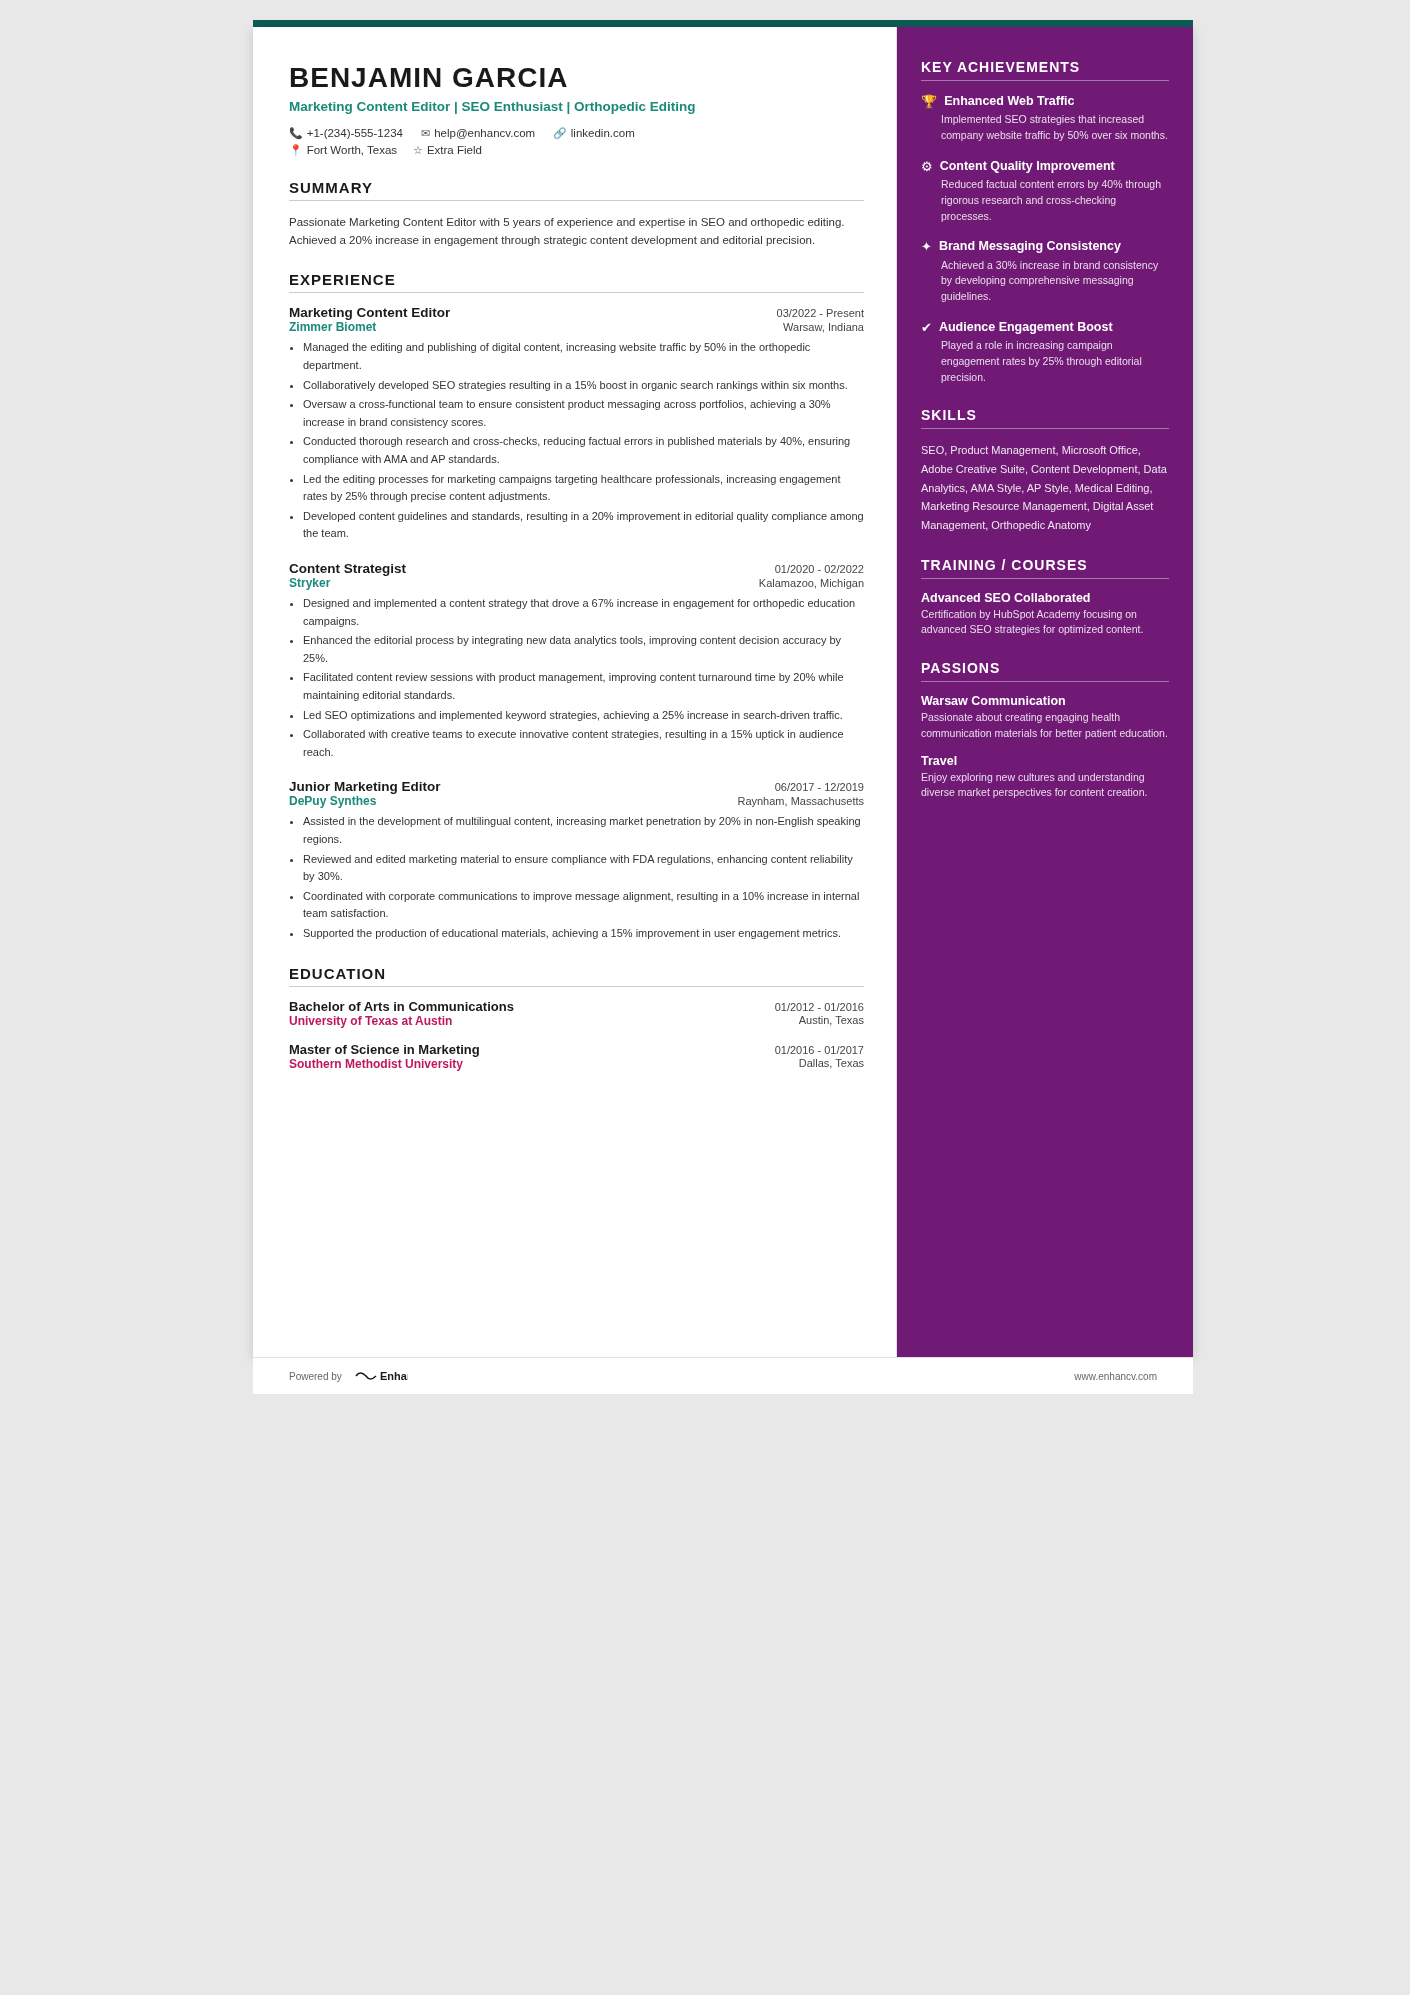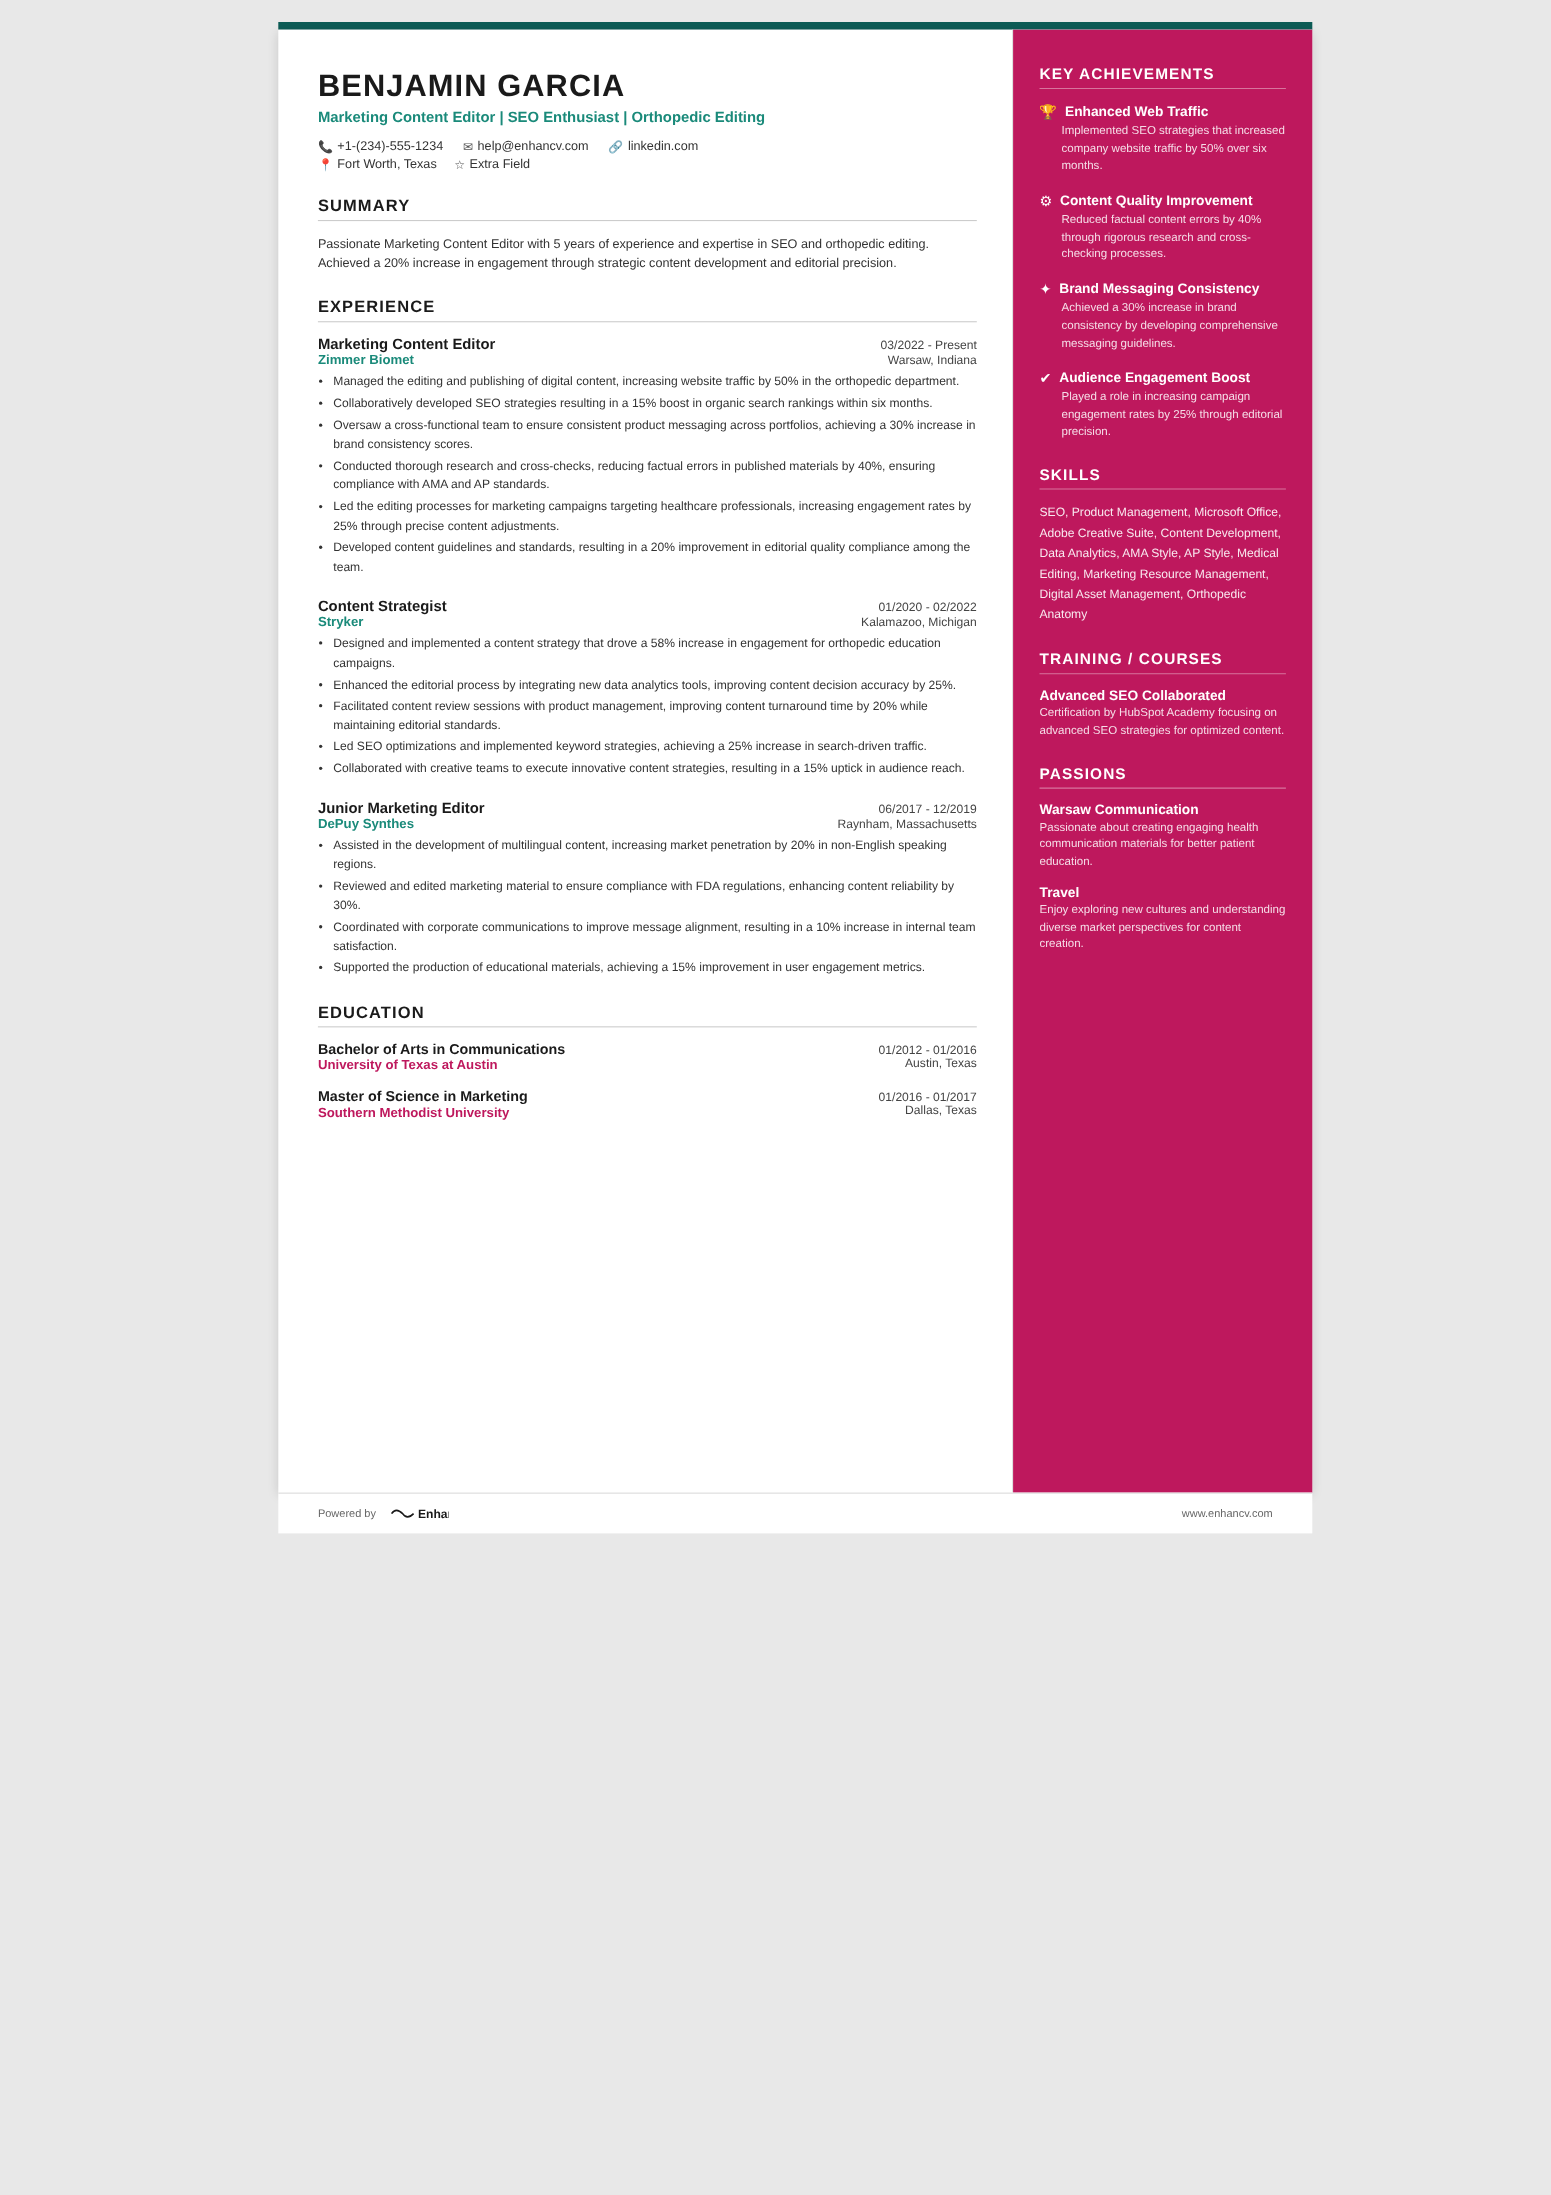--- a/index.html
+++ b/index.html
@@ -20,22 +20,22 @@
       box-shadow: 0 2px 10px rgba(0,0,0,0.15);
     }
     
     .left-col {
       flex: 1;
       padding: 36px 32px 32px 36px;
       border-right: 1px solid #e0e0e0;
     }
     
     .right-col {
-      width: 272px;
-      background: #be185d;
+      width: 296px;
+      background: #701a75;
       padding: 32px 24px 32px 24px;
       color: #fff;
     }
     
     .header-name {
       font-size: 28px;
       font-weight: 900;
       color: #1a1a1a;
       letter-spacing: 1px;
       text-transform: uppercase;
@@ -343,21 +343,21 @@
         <div class="exp-entry">
           <div class="exp-header">
             <span class="exp-title">Content Strategist</span>
             <span class="exp-date">01/2020 - 02/2022</span>
           </div>
           <div class="exp-company-row">
             <span class="exp-company">Stryker</span>
             <span class="exp-location">Kalamazoo, Michigan</span>
           </div>
           <ul class="exp-bullets">
-            <li>Designed and implemented a content strategy that drove a 58% increase in engagement for orthopedic education campaigns.</li>
+            <li>Designed and implemented a content strategy that drove a 67% increase in engagement for orthopedic education campaigns.</li>
             <li>Enhanced the editorial process by integrating new data analytics tools, improving content decision accuracy by 25%.</li>
             <li>Facilitated content review sessions with product management, improving content turnaround time by 20% while maintaining editorial standards.</li>
             <li>Led SEO optimizations and implemented keyword strategies, achieving a 25% increase in search-driven traffic.</li>
             <li>Collaborated with creative teams to execute innovative content strategies, resulting in a 15% uptick in audience reach.</li>
           </ul>
         </div>
 
         <div class="exp-entry">
           <div class="exp-header">
             <span class="exp-title">Junior Marketing Editor</span>

